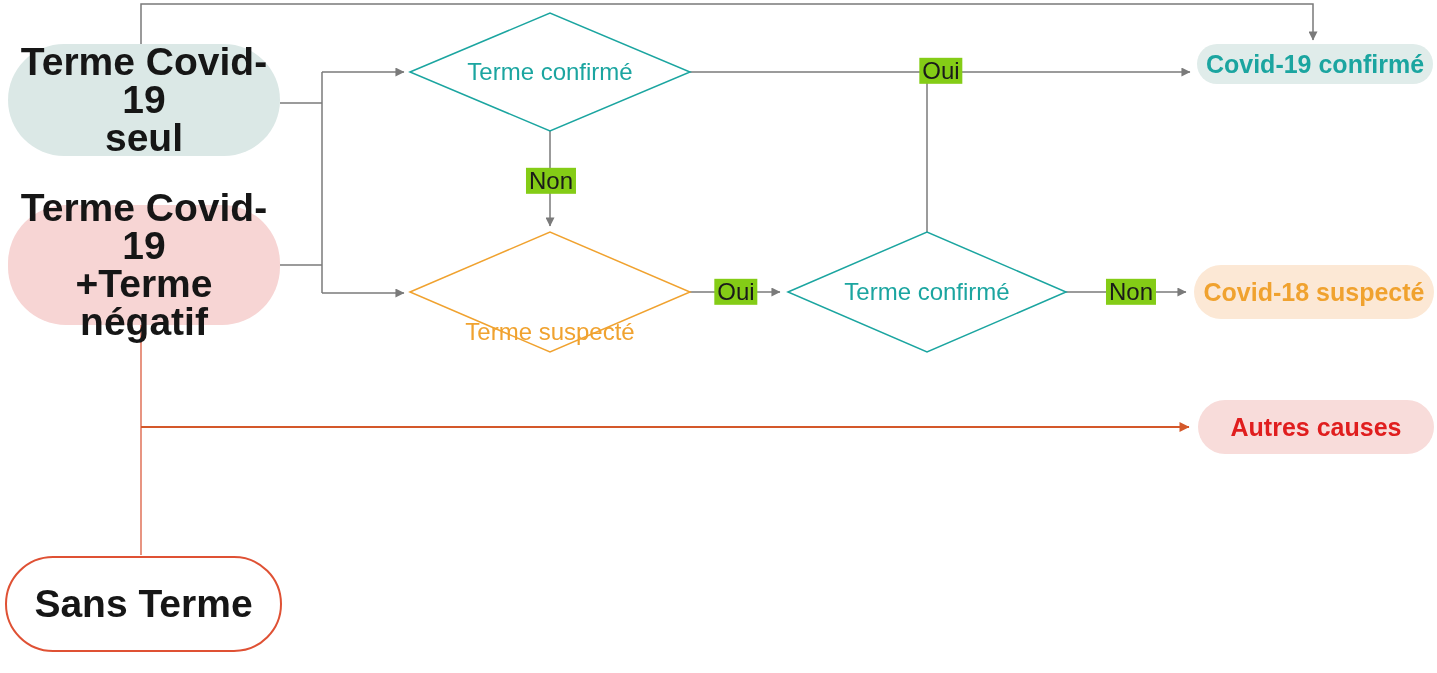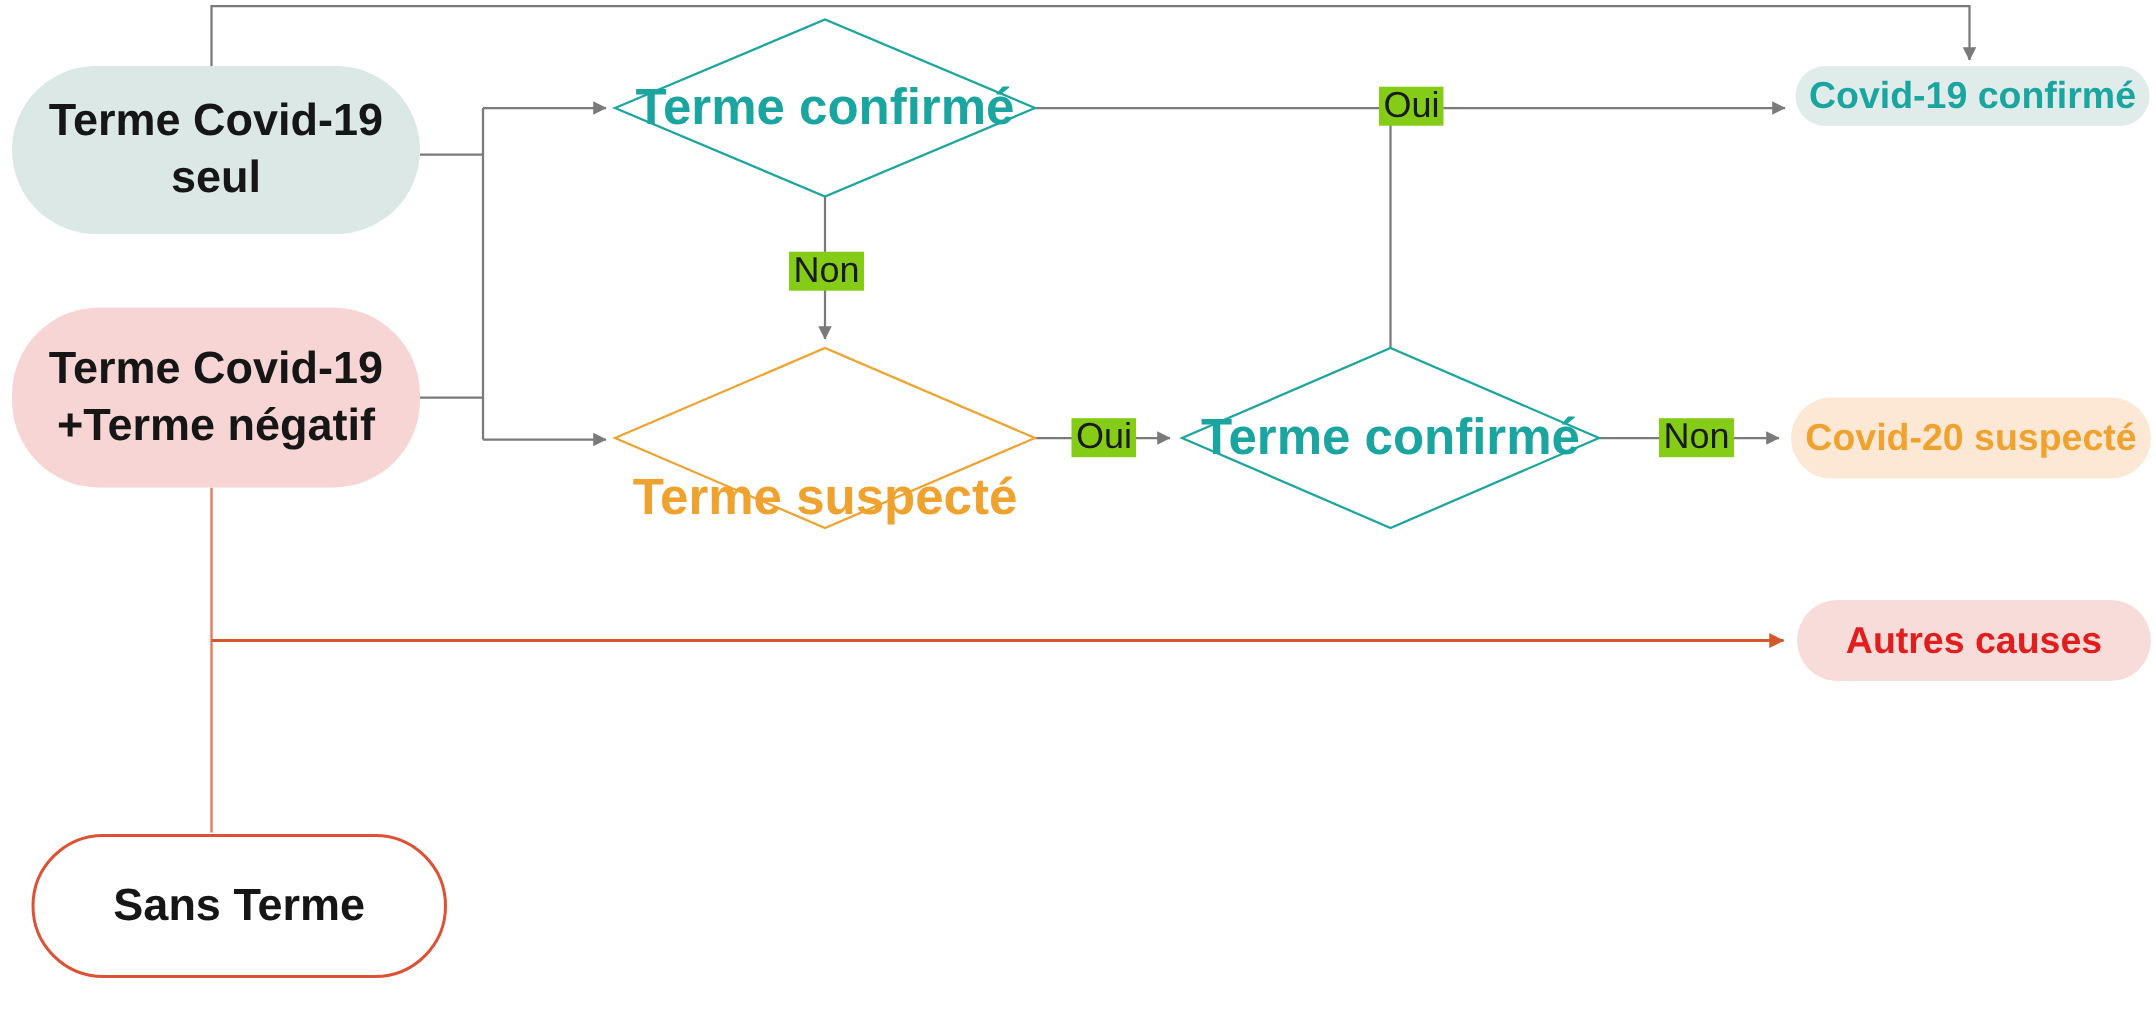--- a/index.html
+++ b/index.html
@@ -39,49 +39,49 @@
 
   .node {
     position: absolute;
     display: flex;
     flex-direction: column;
     align-items: center;
     justify-content: center;
     text-align: center;
     font-weight: bold;
     color: var(--c-text-black, #161616);
-    font-size: 30px;
+    font-size: 39px;
     line-height: 38px;
     box-sizing: border-box;
     border-radius: 58px;
   }
   .node.src-seul    { left: 8px;  top: 44px;  width: 272px; height: 112px; background: var(--c-teal-fill, #dbe8e6); }
   .node.src-negatif { left: 8px;  top: 205px; width: 272px; height: 120px; background: var(--c-pink-fill, #f7d5d4); }
-  .node.src-sans    { left: 21px;  top: 556px; width: 277px; height: 96px; background: #ffffff; border: 2px solid var(--c-box-border-red, #df5134); }
+  .node.src-sans    { left: 5px;  top: 556px; width: 277px; height: 96px; background: #ffffff; border: 2px solid var(--c-box-border-red, #df5134); }
 
   .terminal {
     position: absolute;
     display: flex;
     align-items: center;
     justify-content: center;
     text-align: center;
     font-weight: bold;
     font-size: 25px;
     border-radius: 28px;
   }
   .terminal.res-confirme { left: 1197px; top: 44px;  width: 236px; height: 40px; background: var(--c-teal-fill-light, #e0ecea); color: var(--c-teal, #1ba5a0); }
   .terminal.res-suspecte { left: 1194px; top: 265px; width: 240px; height: 54px; background: var(--c-orange-fill, #fce8d5); color: var(--c-orange, #f0a22f); }
   .terminal.res-autres   { left: 1198px; top: 400px; width: 236px; height: 54px; background: var(--c-red-fill, #f8dcda); color: var(--c-red, #e01e1e); }
 
   .dlabel {
     position: absolute;
     width: 280px;
     text-align: center;
-    font-weight: bold;
-    font-size: 34px;
+    font-weight: normal;
+    font-size: 24px;
     transform: translate(-50%, -50%);
   }
   .dlabel.teal   { color: var(--c-teal, #1ba5a0); }
   .dlabel.orange { color: var(--c-orange, #f0a22f); margin-top: 40px; }
   .dlabel.pos-d1 { left: 550px; top: 72px; }
   .dlabel.pos-d2 { left: 550px; top: 292px; }
   .dlabel.pos-d3 { left: 927px; top: 292px; }
 
   .elabel {
     position: absolute;
@@ -144,21 +144,21 @@
 
   <div class="node src-sans">
     <div>Sans Terme</div>
   </div>
 
   <div class="dlabel teal pos-d1">Terme confirmé</div>
   <div class="dlabel orange pos-d2">Terme suspecté</div>
   <div class="dlabel teal pos-d3">Terme confirmé</div>
 
   <div class="terminal res-confirme">Covid-19 confirmé</div>
-  <div class="terminal res-suspecte">Covid-20 suspecté</div>
+  <div class="terminal res-suspecte">Covid-18 suspecté</div>
   <div class="terminal res-autres">Autres causes</div>
 
   <span class="elabel pos-oui-top">Oui</span>
   <span class="elabel pos-non-top">Non</span>
   <span class="elabel pos-oui-mid">Oui</span>
   <span class="elabel pos-non-mid">Non</span>
 
 </div>
 
 </body></html>

